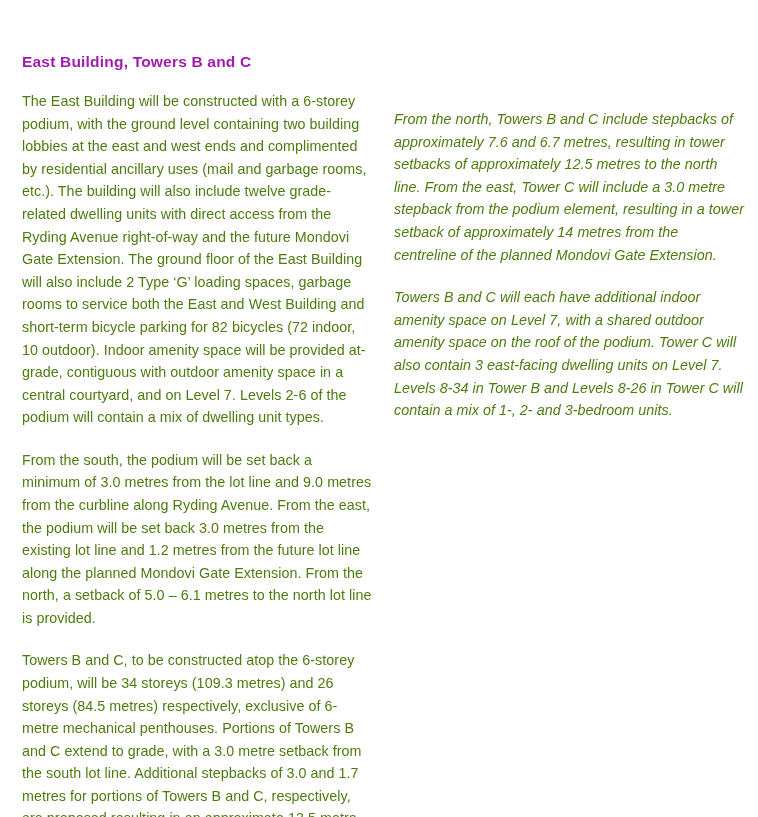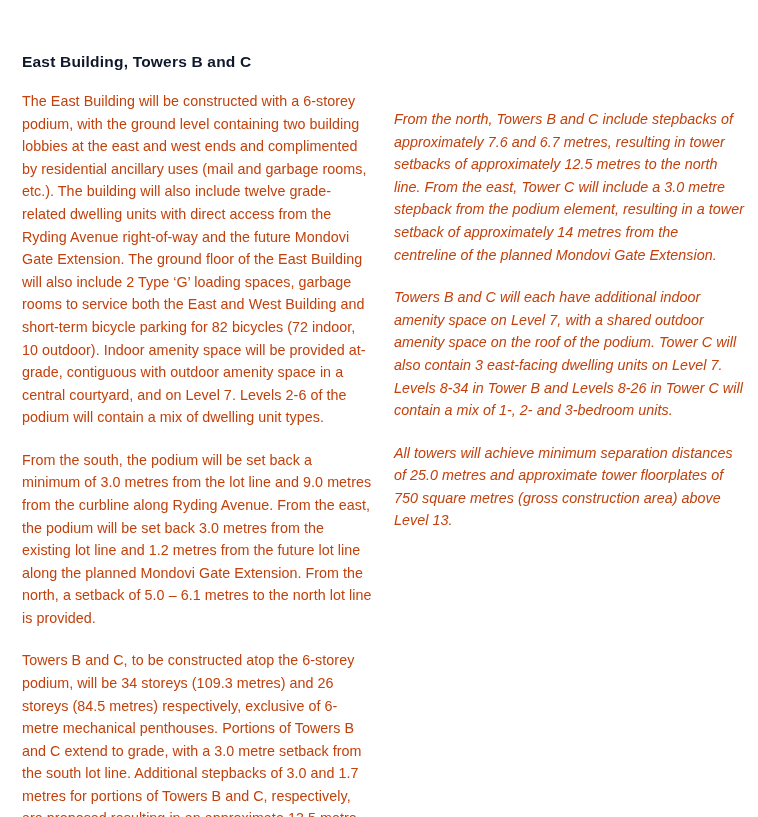--- a/index.html
+++ b/index.html
@@ -17,21 +17,21 @@
   .page {
     position: relative;
     width: 758px;
     height: 817px;
     box-sizing: border-box;
     padding: 52px 20px 20px 22px;
   }
   .doc-title {
     font-size: 15.5px;
     font-weight: bold;
-    color: #0f172a;
+    color: #a21caf;
     letter-spacing: 0.2px;
     margin: 0 0 18px 0;
     line-height: 1.3;
   }
   .columns {
     display: flex;
     flex-direction: row;
     align-items: flex-start;
     gap: 22px;
   }
@@ -40,21 +40,21 @@
     flex: 0 0 350px;
   }
   .col-right {
     padding-top: 18px;
     font-style: italic;
   }
   p.body-par {
     margin: 0 0 20px 0;
     font-size: 14.3px;
     line-height: 1.58;
-    color: #c2410c;
+    color: #4d7c0f;
     letter-spacing: 0.05px;
   }
   p.body-par:last-child {
     margin-bottom: 0;
   }
 </style>
 </head>
 <body>
 
 <div class="page">
@@ -65,17 +65,16 @@
 
     <div class="col col-left">
       <p class="body-par">The East Building will be constructed with a 6-storey podium, with the ground level containing two building lobbies at the east and west ends and complimented by residential ancillary uses (mail and garbage rooms, etc.). The building will also include twelve grade-related dwelling units with direct access from the Ryding Avenue right-of-way and the future Mondovi Gate Extension. The ground floor of the East Building will also include 2 Type ‘G’ loading spaces, garbage rooms to service both the East and West Building and short-term bicycle parking for 82 bicycles (72 indoor, 10 outdoor). Indoor amenity space will be provided at-grade, contiguous with outdoor amenity space in a central courtyard, and on Level 7. Levels 2-6 of the podium will contain a mix of dwelling unit types.</p>
       <p class="body-par">From the south, the podium will be set back a minimum of 3.0 metres from the lot line and 9.0 metres from the curbline along Ryding Avenue. From the east, the podium will be set back 3.0 metres from the existing lot line and 1.2 metres from the future lot line along the planned Mondovi Gate Extension. From the north, a setback of 5.0 – 6.1 metres to the north lot line is provided.</p>
       <p class="body-par">Towers B and C, to be constructed atop the 6-storey podium, will be 34 storeys (109.3 metres) and 26 storeys (84.5 metres) respectively, exclusive of 6-metre mechanical penthouses. Portions of Towers B and C extend to grade, with a 3.0 metre setback from the south lot line. Additional stepbacks of 3.0 and 1.7 metres for portions of Towers B and C, respectively, are proposed resulting in an approximate 13.5 metre setback from the centreline of the Ryding Avenue right-of-way.</p>
     </div>
 
     <div class="col col-right">
       <p class="body-par">From the north, Towers B and C include stepbacks of approximately 7.6 and 6.7 metres, resulting in tower setbacks of approximately 12.5 metres to the north line. From the east, Tower C will include a 3.0 metre stepback from the podium element, resulting in a tower setback of approximately 14 metres from the centreline of the planned Mondovi Gate Extension.</p>
       <p class="body-par">Towers B and C will each have additional indoor amenity space on Level 7, with a shared outdoor amenity space on the roof of the podium. Tower C will also contain 3 east-facing dwelling units on Level 7. Levels 8-34 in Tower B and Levels 8-26 in Tower C will contain a mix of 1-, 2- and 3-bedroom units.</p>
-      <p class="body-par">All towers will achieve minimum separation distances of 25.0 metres and approximate tower floorplates of 750 square metres (gross construction area) above Level 13.</p>
     </div>
 
   </div>
 </div>
 
 </body></html>

